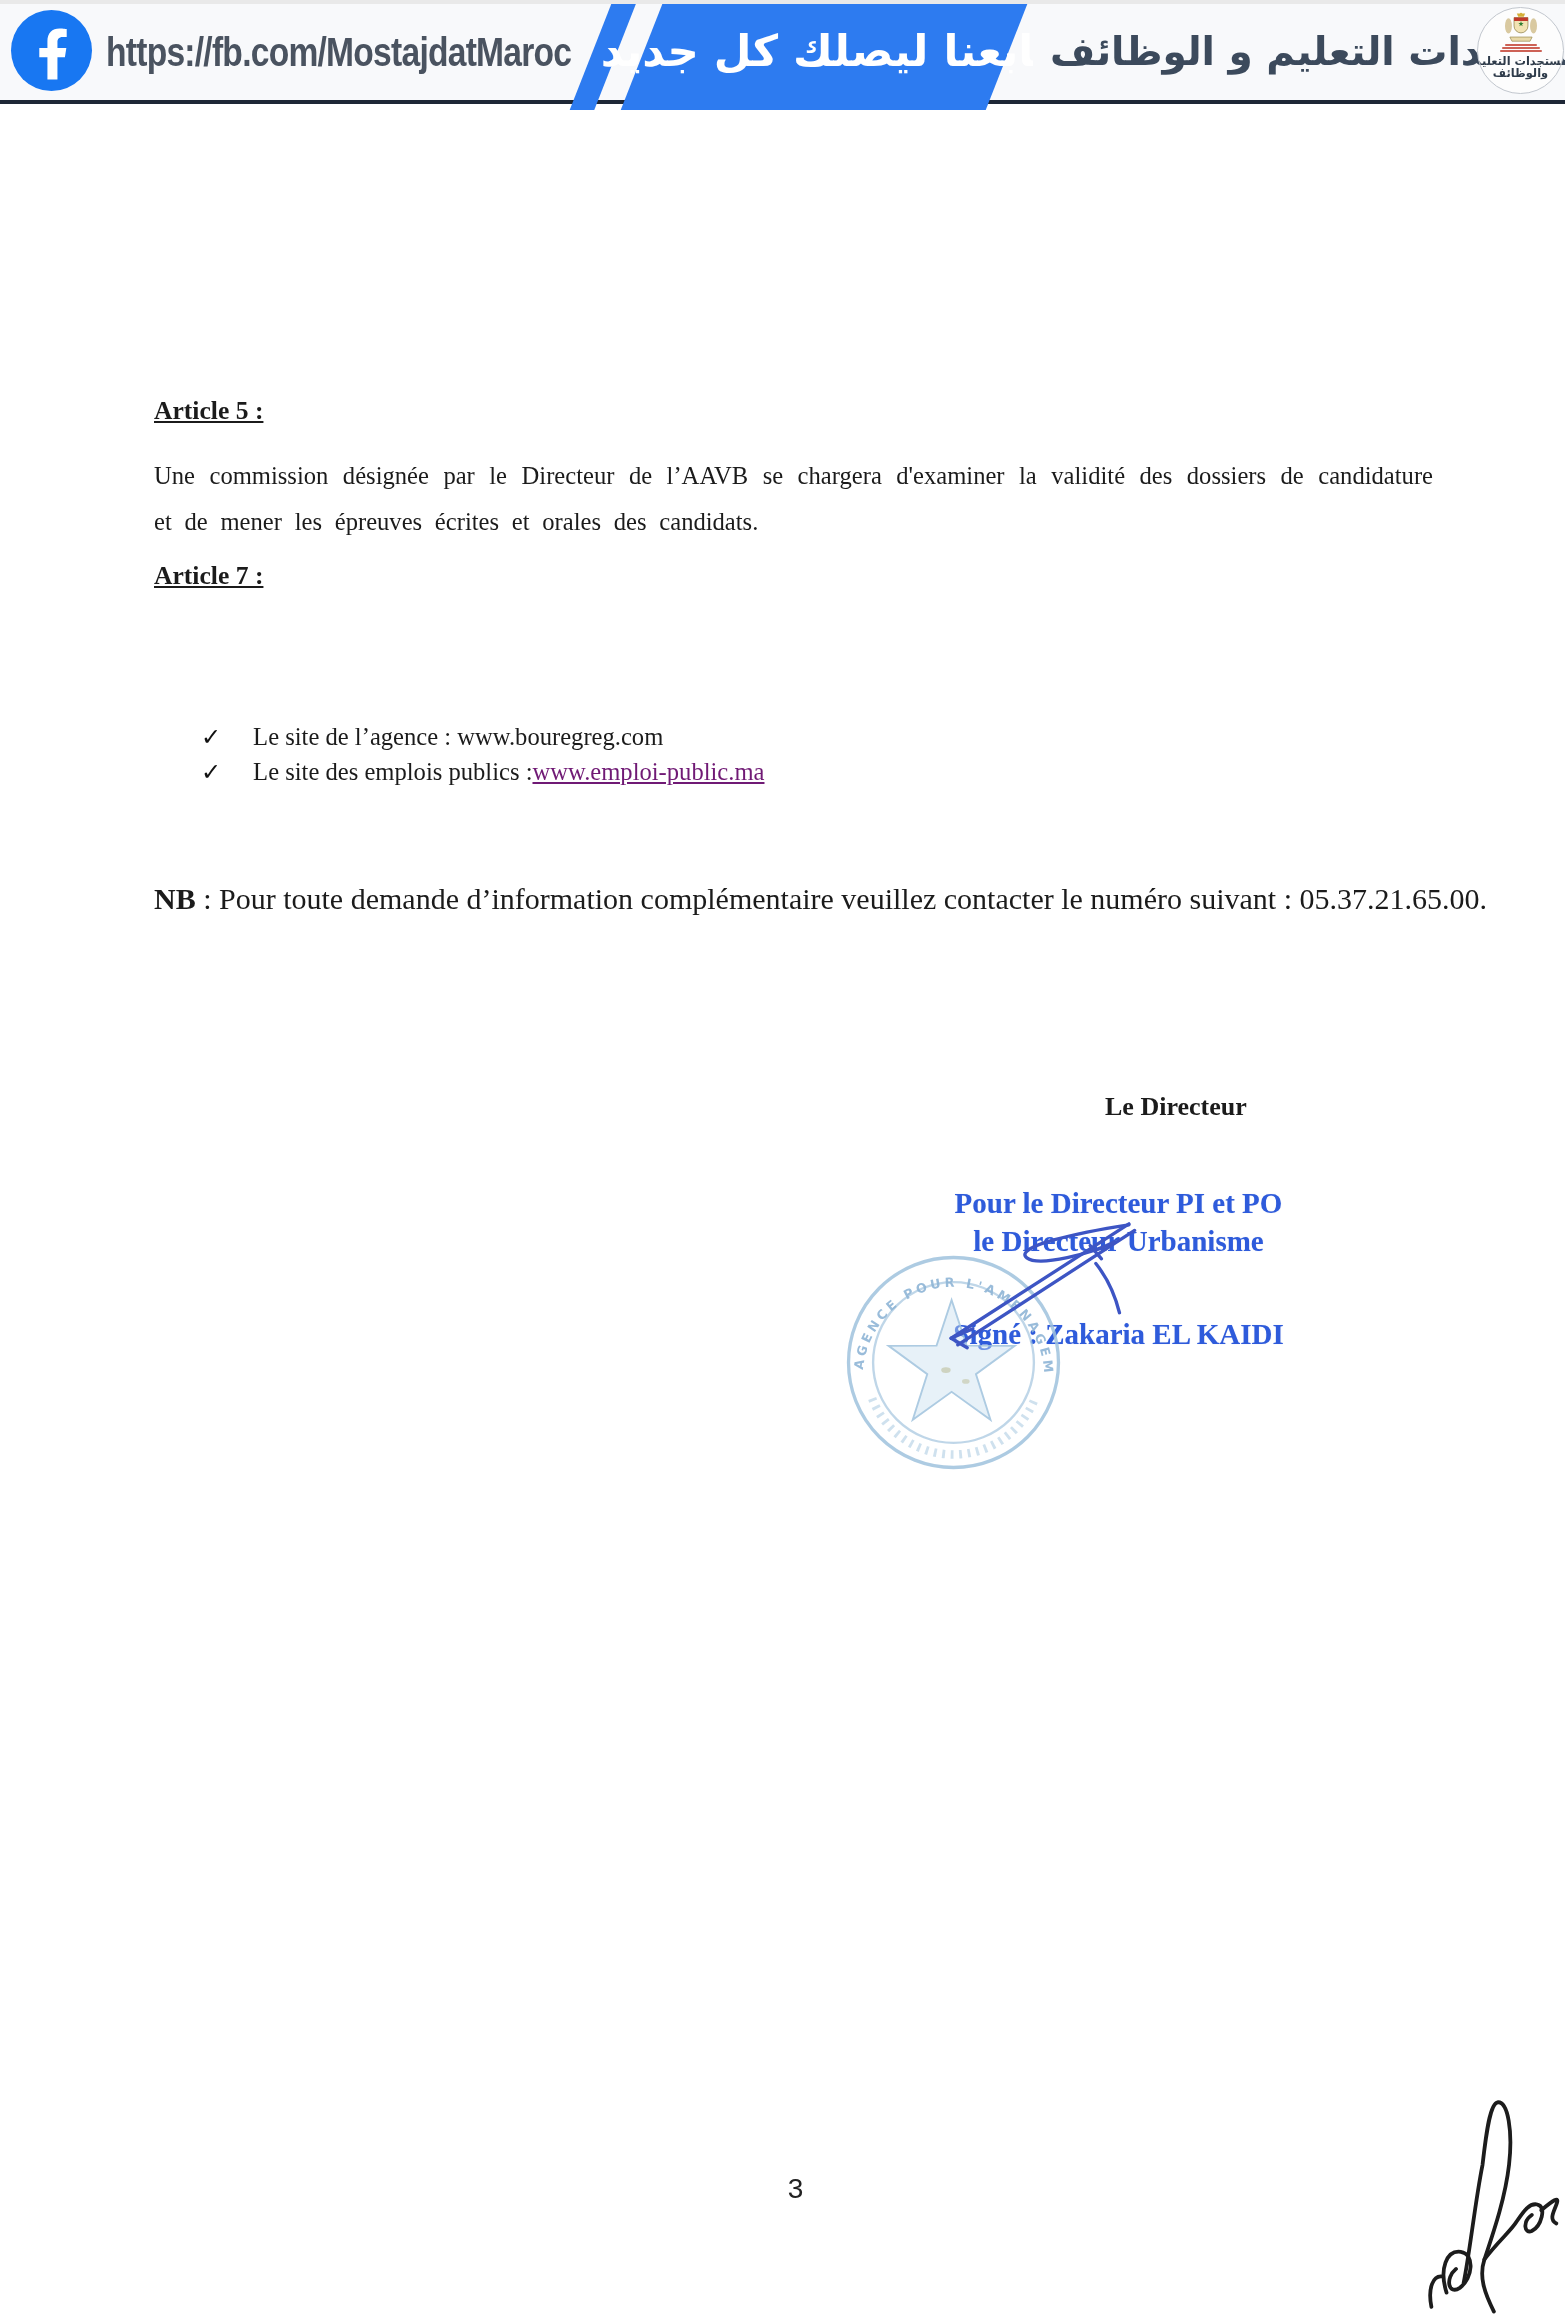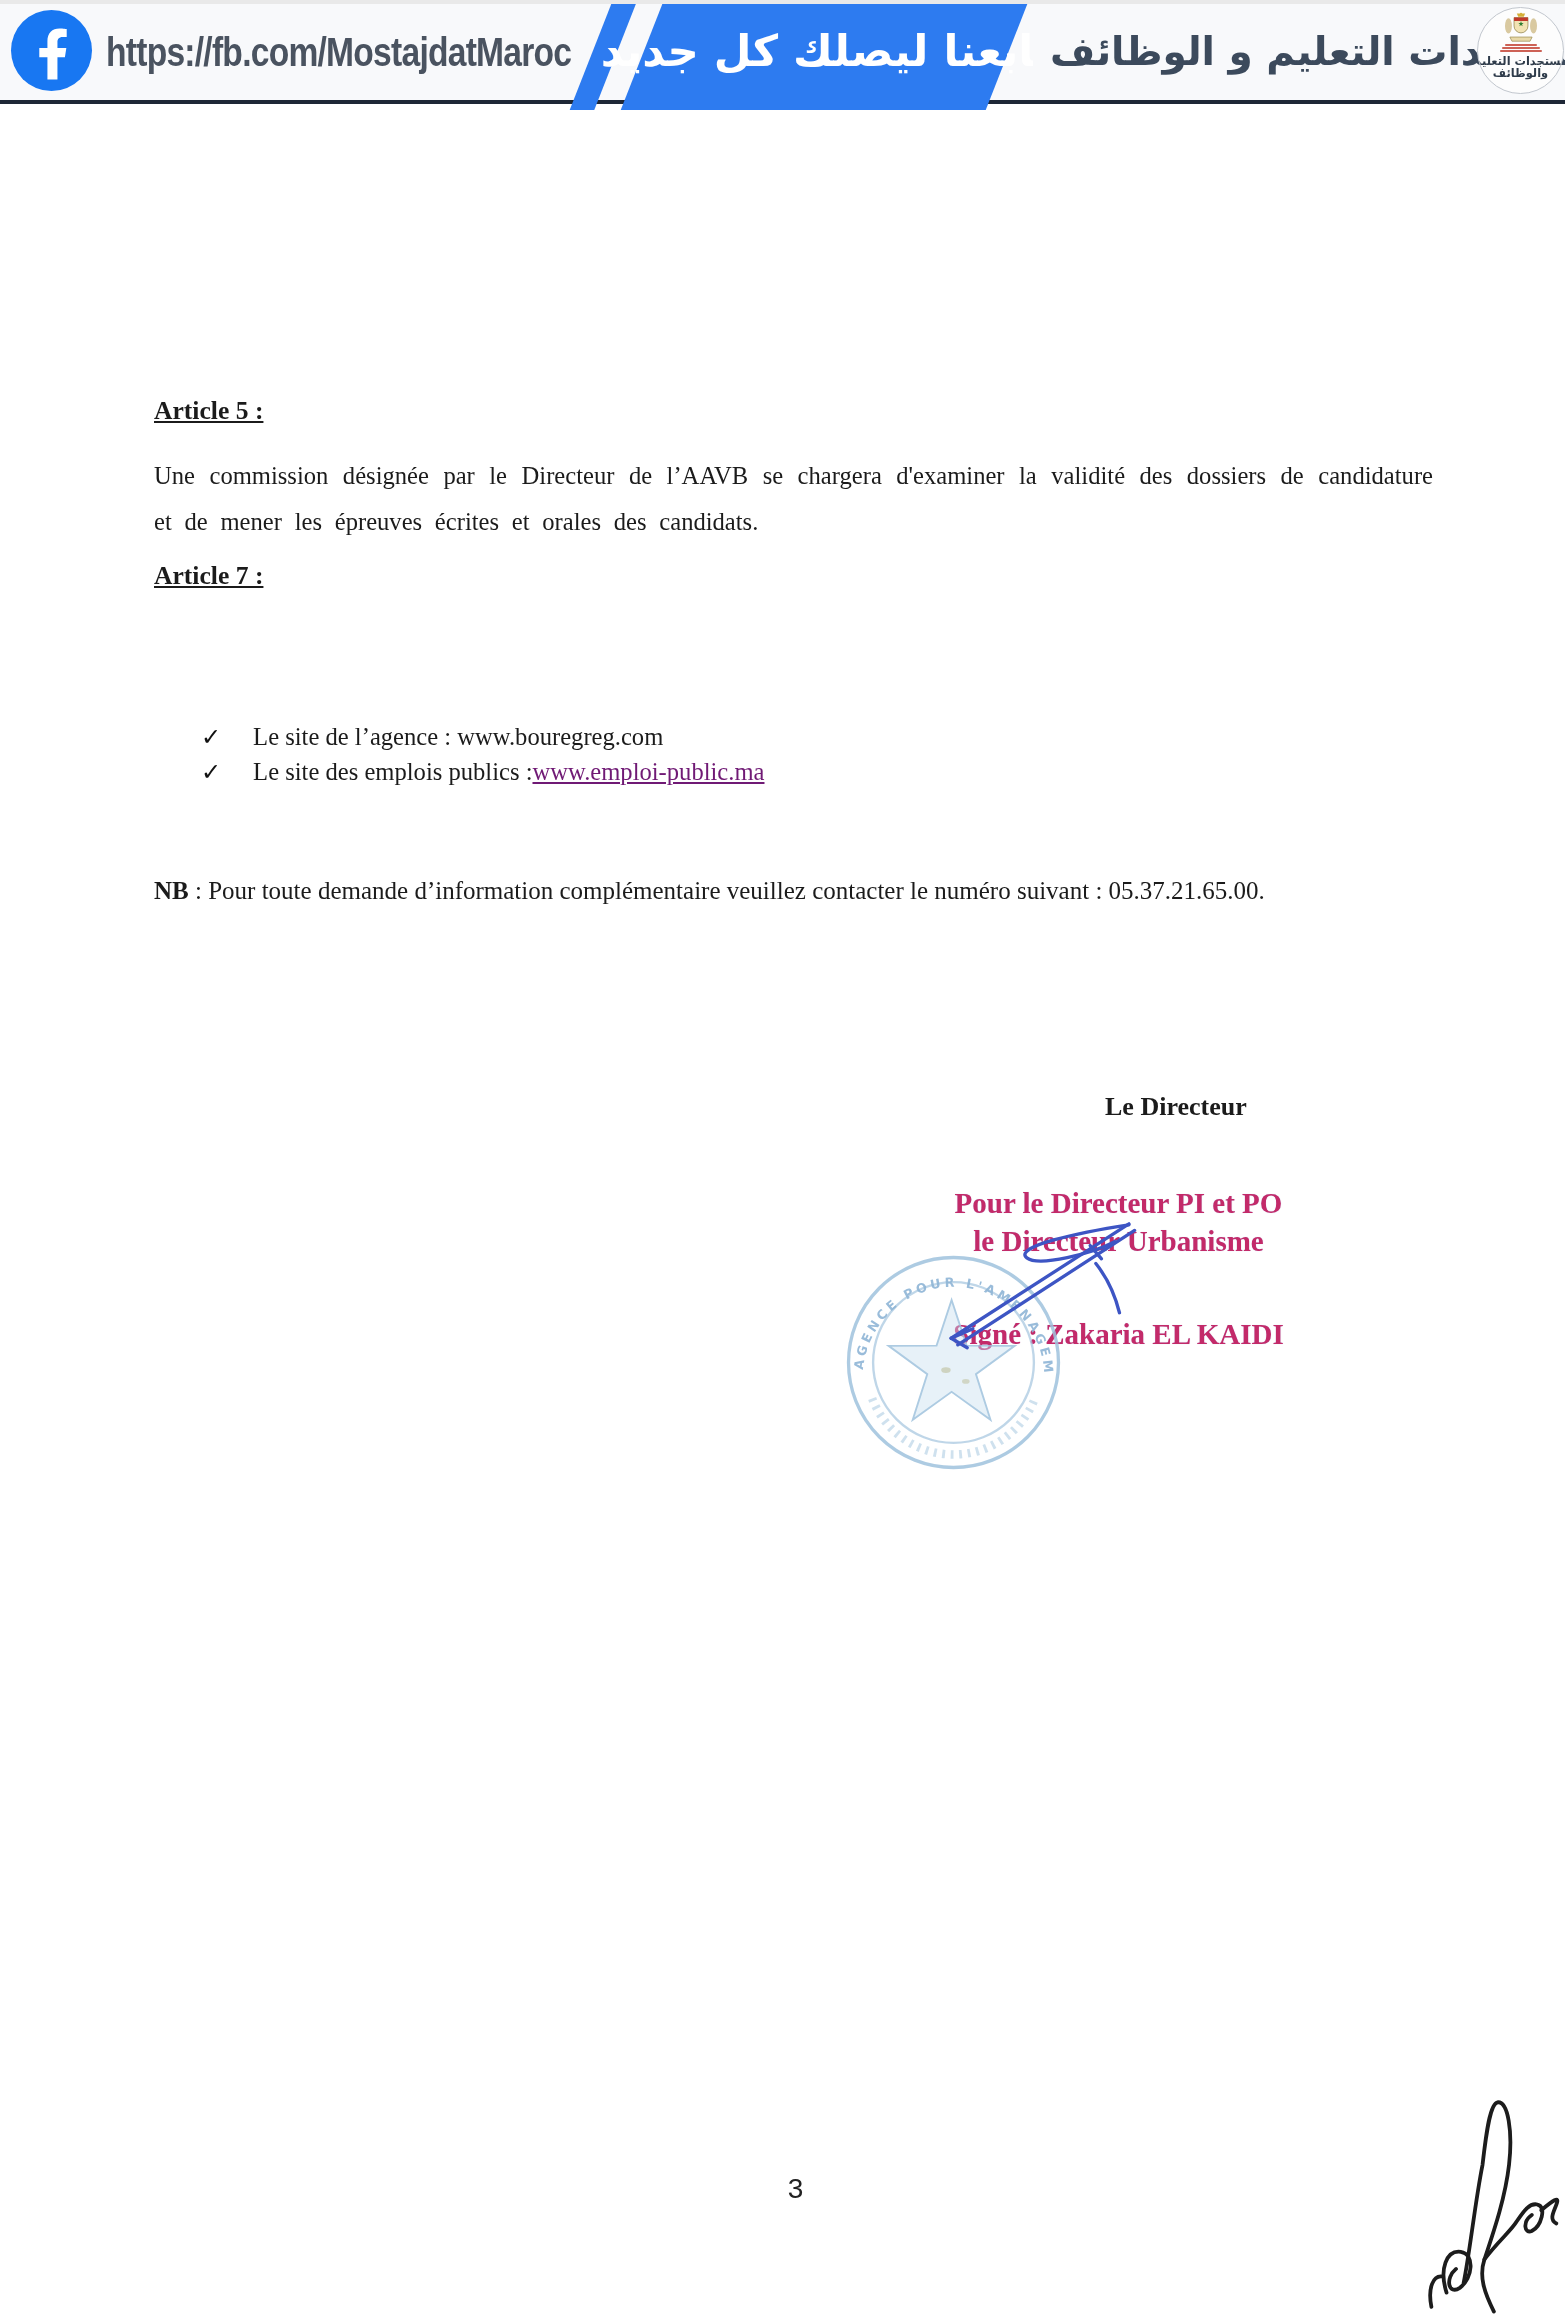--- a/index.html
+++ b/index.html
@@ -32,26 +32,26 @@
     font-size:11.4px;line-height:12.3px;color:#2e3b4a;text-align:center;white-space:nowrap;}
   
   .art-heading{position:absolute;left:154px;font-size:25.6px;font-weight:bold;
     text-decoration:underline;white-space:nowrap;text-align:right;}
   .para{position:absolute;left:154px;width:1279px;font-size:24.6px;line-height:46px;
     text-align:justify;word-spacing:6.6px;}
   .checklist{position:absolute;left:201px;top:715px;list-style:none;margin:0;padding:0;}
   .checklist li{height:35px;font-size:24.6px;display:flex;align-items:center;}
   .check{font-family:"DejaVu Sans",sans-serif;font-size:24px;margin-right:32px;color:#111;}
   .site-link{color:#701a75;text-decoration:underline;cursor:pointer;}
-  .nb{position:absolute;left:154px;top:848px;width:1325px;font-size:25px;white-space:nowrap;}
+  .nb{position:absolute;left:154px;top:848px;width:1325px;font-size:30px;white-space:nowrap;}
   .nb b{font-weight:bold;}
   .director{position:absolute;left:1105px;top:1088px;font-size:26px;font-weight:bold;white-space:nowrap;}
   
   .sign-line{position:absolute;left:882px;width:473px;text-align:center;
-    color:#be185d;font-weight:bold;font-size:29px;white-space:nowrap;opacity:.92;
+    color:#1d4ed8;font-weight:bold;font-size:29px;white-space:nowrap;opacity:.92;
     text-shadow:0 0 0.9px rgba(74,107,206,.35);}
   .sign1{top:1183px;}
   .sign2{top:1221px;}
   .sign3{top:1314px;}
   .stamp-svg{position:absolute;left:840px;top:1245px;z-index:0;}
   .pen-svg{position:absolute;left:899px;top:1200px;z-index:1;}
   .page-num{position:absolute;left:748px;top:2169px;width:95px;text-align:center;
     font-family:"Liberation Sans",sans-serif;font-size:28px;color:#222;}
   .hand-sign{position:absolute;left:1418px;top:2085px;z-index:1;}
 </style>

